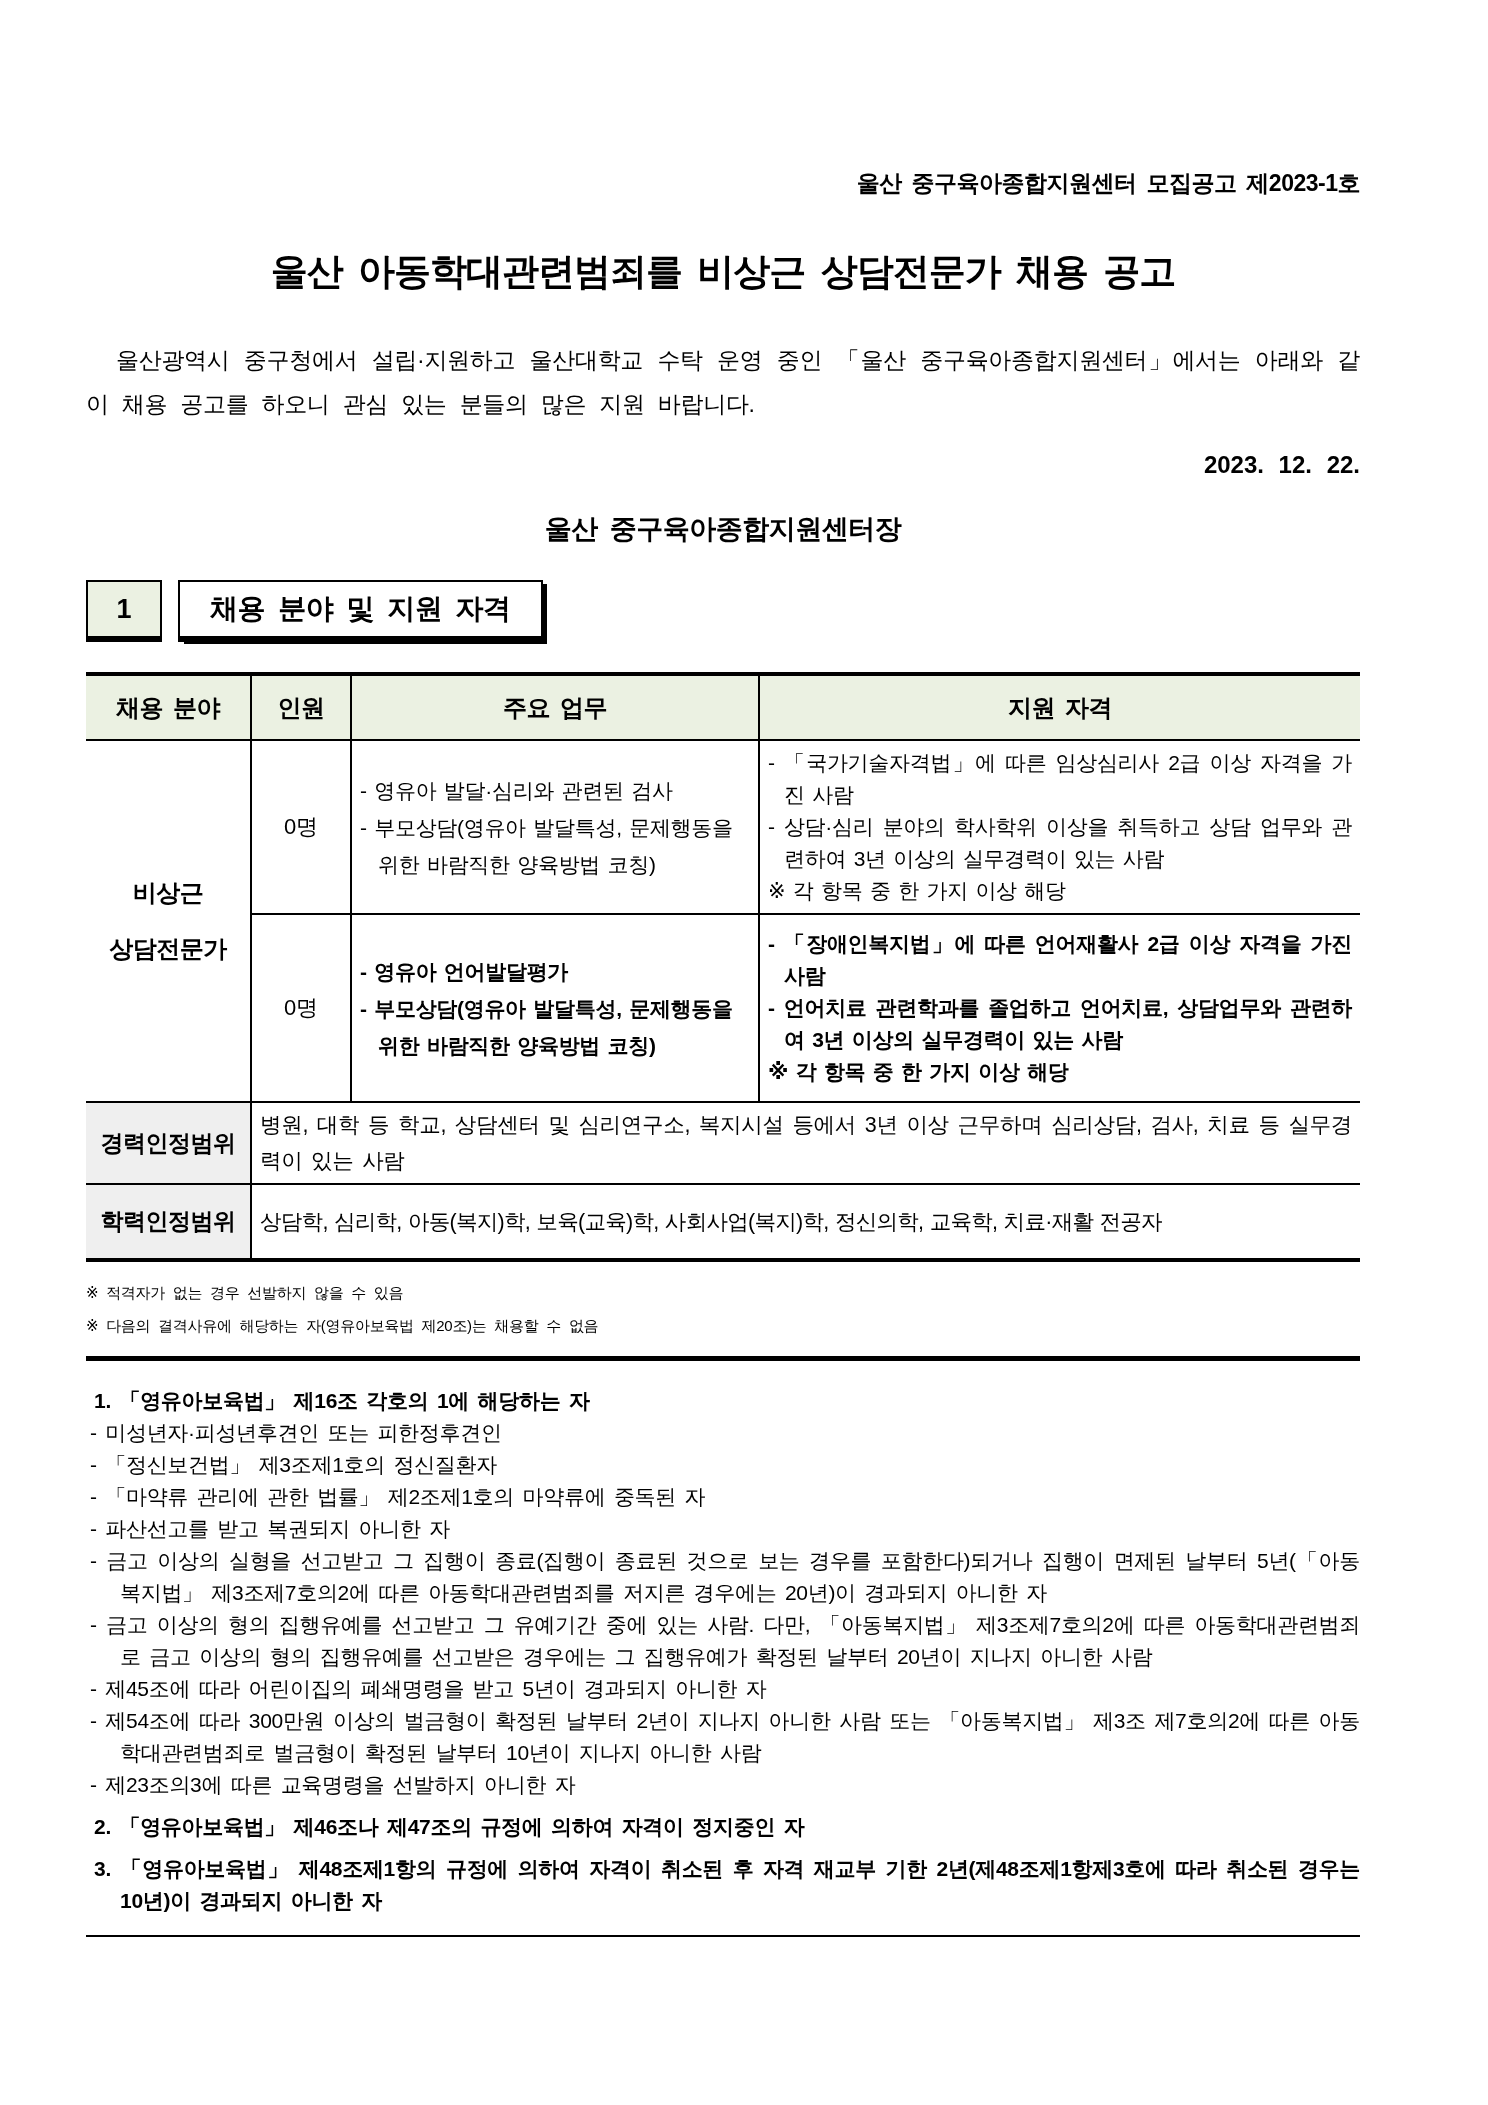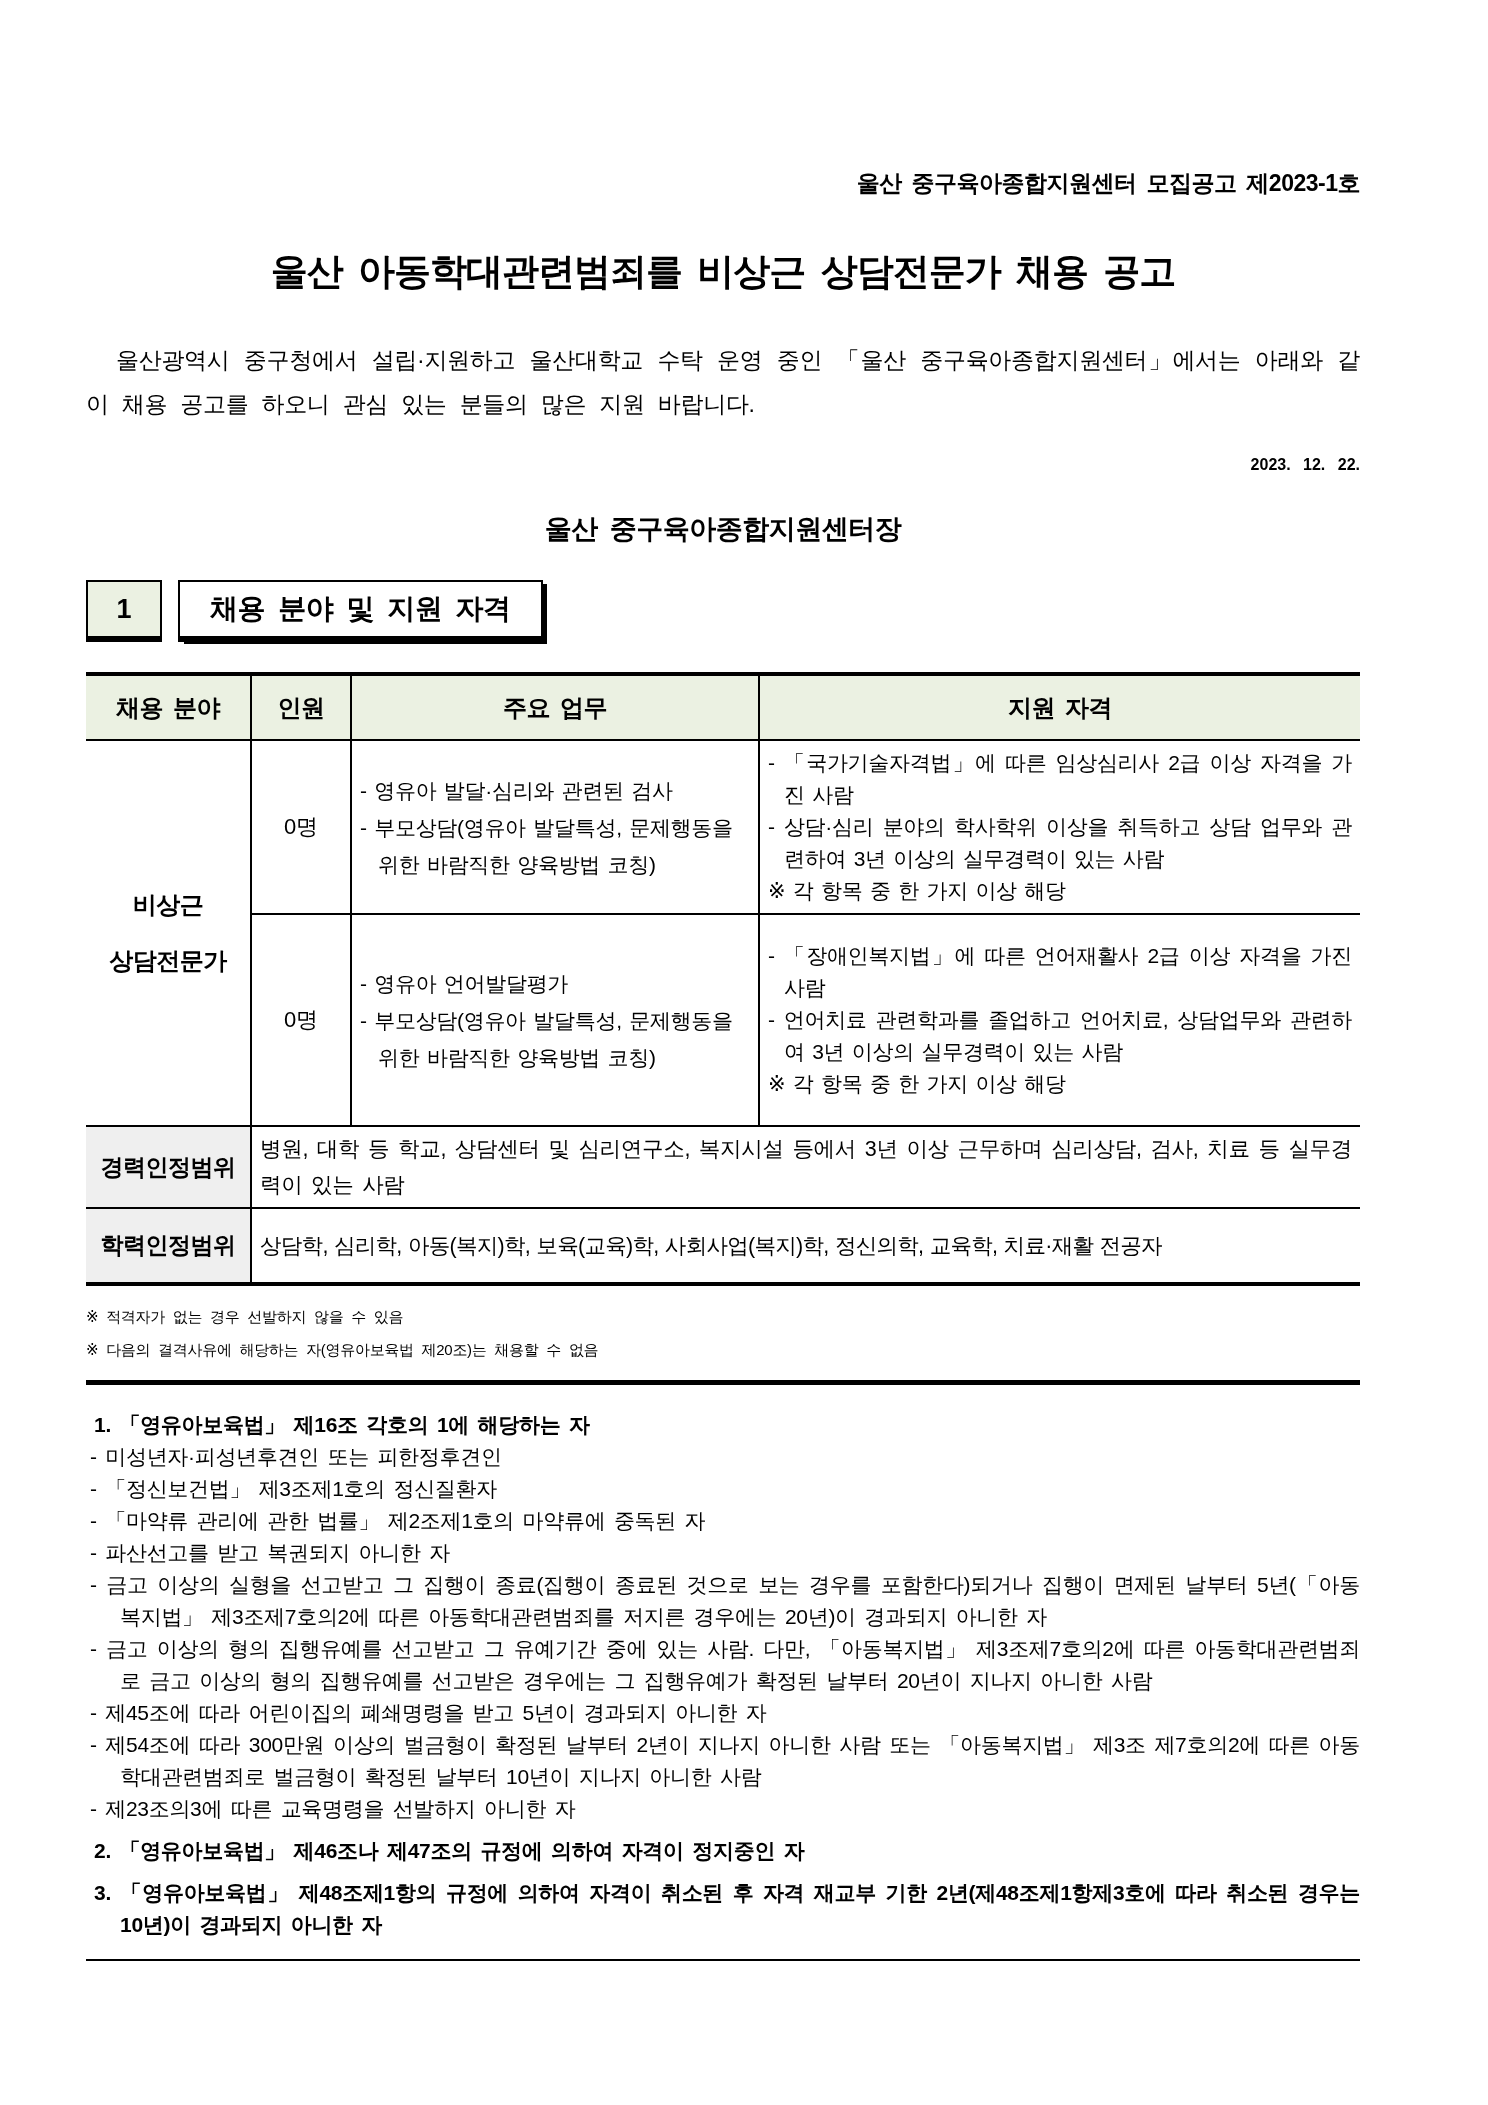--- a/index.html
+++ b/index.html
@@ -11,21 +11,21 @@
   html,body{margin:0;padding:0;}
   body{
     width:1488px;min-height:2105px;background:#ffffff;color:var(--ink);
     font-family:"Liberation Sans","DejaVu Sans",sans-serif;
   }
   .page{width:1488px;min-height:2105px;padding:150px 128px 60px 86px;}
 
   .doc-number{margin-top:18px;text-align:right;font-weight:bold;font-size:23px;line-height:30px;letter-spacing:-0.5px;word-spacing:4px;}
   .title{margin:50px 0 0 0;text-align:center;font-weight:bold;font-size:37px;line-height:48px;letter-spacing:-1px;word-spacing:6px;}
   .intro{margin:42px 0 0 0;font-size:23px;line-height:44px;text-align:justify;text-indent:30px;word-spacing:7px;letter-spacing:-0.3px;}
-  .date{margin-top:24px;text-align:right;font-weight:bold;font-size:16px;line-height:30px;word-spacing:8px;}
+  .date{margin-top:24px;text-align:right;font-weight:bold;font-size:24px;line-height:30px;word-spacing:8px;}
   .signer{margin-top:32px;text-align:center;font-weight:bold;font-size:27px;line-height:34px;letter-spacing:-0.5px;word-spacing:5px;}
 
   .section-header{margin-top:34px;display:flex;align-items:stretch;gap:16px;height:62px;}
   .section-badge{
     width:76px;background:var(--table-header-green);
     border:2px solid #000;border-bottom:6px solid #000;
     display:flex;align-items:center;justify-content:center;
     font-weight:bold;font-size:27px;
   }
   .section-title-box{
@@ -51,21 +51,21 @@
     height:66px;text-align:center;letter-spacing:-0.5px;word-spacing:4px;
   }
   td.pos{
     text-align:center;font-weight:bold;font-size:24px;line-height:56px;letter-spacing:-0.5px;
   }
   td.cnt{text-align:center;font-size:22px;}
   td.duties{height:174px;padding-left:22px;line-height:37px;letter-spacing:-0.3px;word-spacing:2px;}
   td.duties .li{padding-left:18px;text-indent:-18px;}
   td.quals{height:174px;padding:10px 12px 10px 14px;line-height:32px;text-align:justify;letter-spacing:-0.3px;word-spacing:2px;}
   td.quals .li{padding-left:16px;text-indent:-16px;}
-  tr.r2 td.duties,tr.r2 td.quals{height:212px;}
+  tr.r2 td.duties,tr.r2 td.quals{height:188px;font-weight:bold;}
   td.rangelab{
     background:var(--label-gray);text-align:center;font-weight:bold;font-size:23px;
     height:76px;letter-spacing:-0.5px;
   }
   td.rangetxt{padding:6px 18px;line-height:36px;text-align:justify;font-size:21.5px;letter-spacing:-0.3px;word-spacing:3px;}
   td.rangetxt.tight{letter-spacing:-0.7px;word-spacing:1px;}
 
   .notes{margin-top:14px;font-size:15px;line-height:33px;letter-spacing:-0.3px;word-spacing:4px;}
   .notes .note{padding-left:32px;text-indent:-32px;}
 

